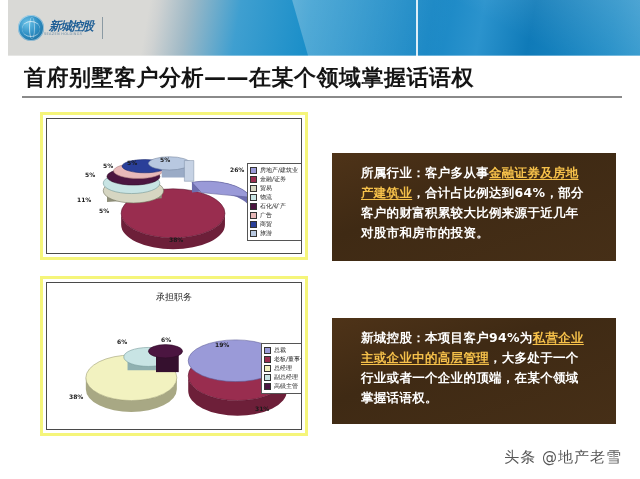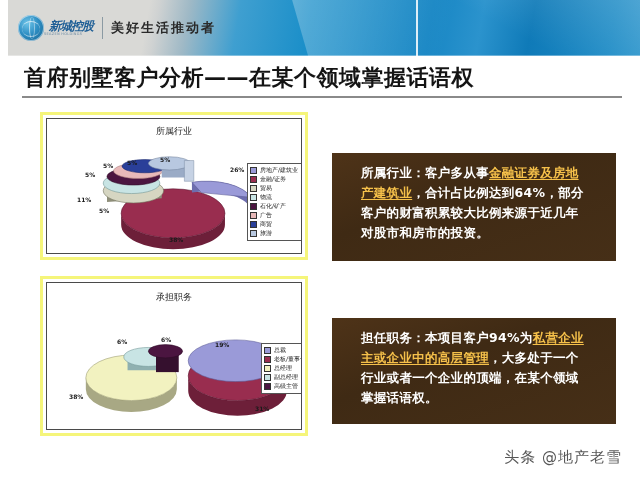--- a/index.html
+++ b/index.html
@@ -240,31 +240,29 @@
   <div class="header-divider"></div>
   <div class="header-bottomline"></div>
 
   <div class="logo-block">
     <div class="logo-globe"></div>
     <div>
       <div class="logo-cn">新城控股</div>
       <div class="logo-en">SEAZEN HOLDINGS</div>
     </div>
     <div class="logo-bar"></div>
-    <div class="logo-slogan">美好生活推动者</div>
   </div>
 </div>
 
 <div class="slide-title">首府别墅客户分析——在某个领域掌握话语权</div>
 <div class="title-rule"></div>
 
 <div class="chart-panel" id="panel-industry">
   <div class="chart-inner">
 
-    <div class="chart-title">所属行业</div>
 
     <svg class="pie-stage" viewBox="0 0 262 142">
 
       <path d="M75,112 L75,100 A55,26 0 0 0 185,100 L185,112 A55,26 0 0 1 75,112 Z" fill="#6d1f39"></path>
       <ellipse cx="130" cy="100" rx="55" ry="26" fill="#992d4f" stroke="#5a1530" stroke-width="0.6"></ellipse>
 
       <path d="M150,78 L150,67 A48,22 0 0 1 212,83 L212,94 A48,22 0 0 0 150,78 Z" fill="#6d6dae"></path>
       <path d="M150,67 A48,22 0 0 1 212,83 L160,78 Z" fill="#9a9ad8" stroke="#5c5c96" stroke-width="0.6"></path>
 
       <path d="M60,78 L60,88 L118,84 L118,74 Z" fill="#8f8f7a"></path>
@@ -374,16 +372,16 @@
     </div>
 
   </div>
 </div>
 
 <div class="textbox" id="textbox-industry">
   <span>所属行业：客户多从事</span><span class="hl">金融证券及房地产建筑业</span><span>，合计占比例达到64%，部分客户的财富积累较大比例来源于近几年对股市和房市的投资。</span>
 </div>
 
 <div class="textbox" id="textbox-position">
-  <span>担任职务：本项目客户94%为</span><span class="hl">私营企业主或企业中的高层管理</span><span>，大多处于一个行业或者一个企业的顶端，在某个领域掌握话语权。</span>
+  <span>新城控股：本项目客户94%为</span><span class="hl">私营企业主或企业中的高层管理</span><span>，大多处于一个行业或者一个企业的顶端，在某个领域掌握话语权。</span>
 </div>
 
 <div class="watermark">头条 @地产老雪</div>
 
 </body></html>

